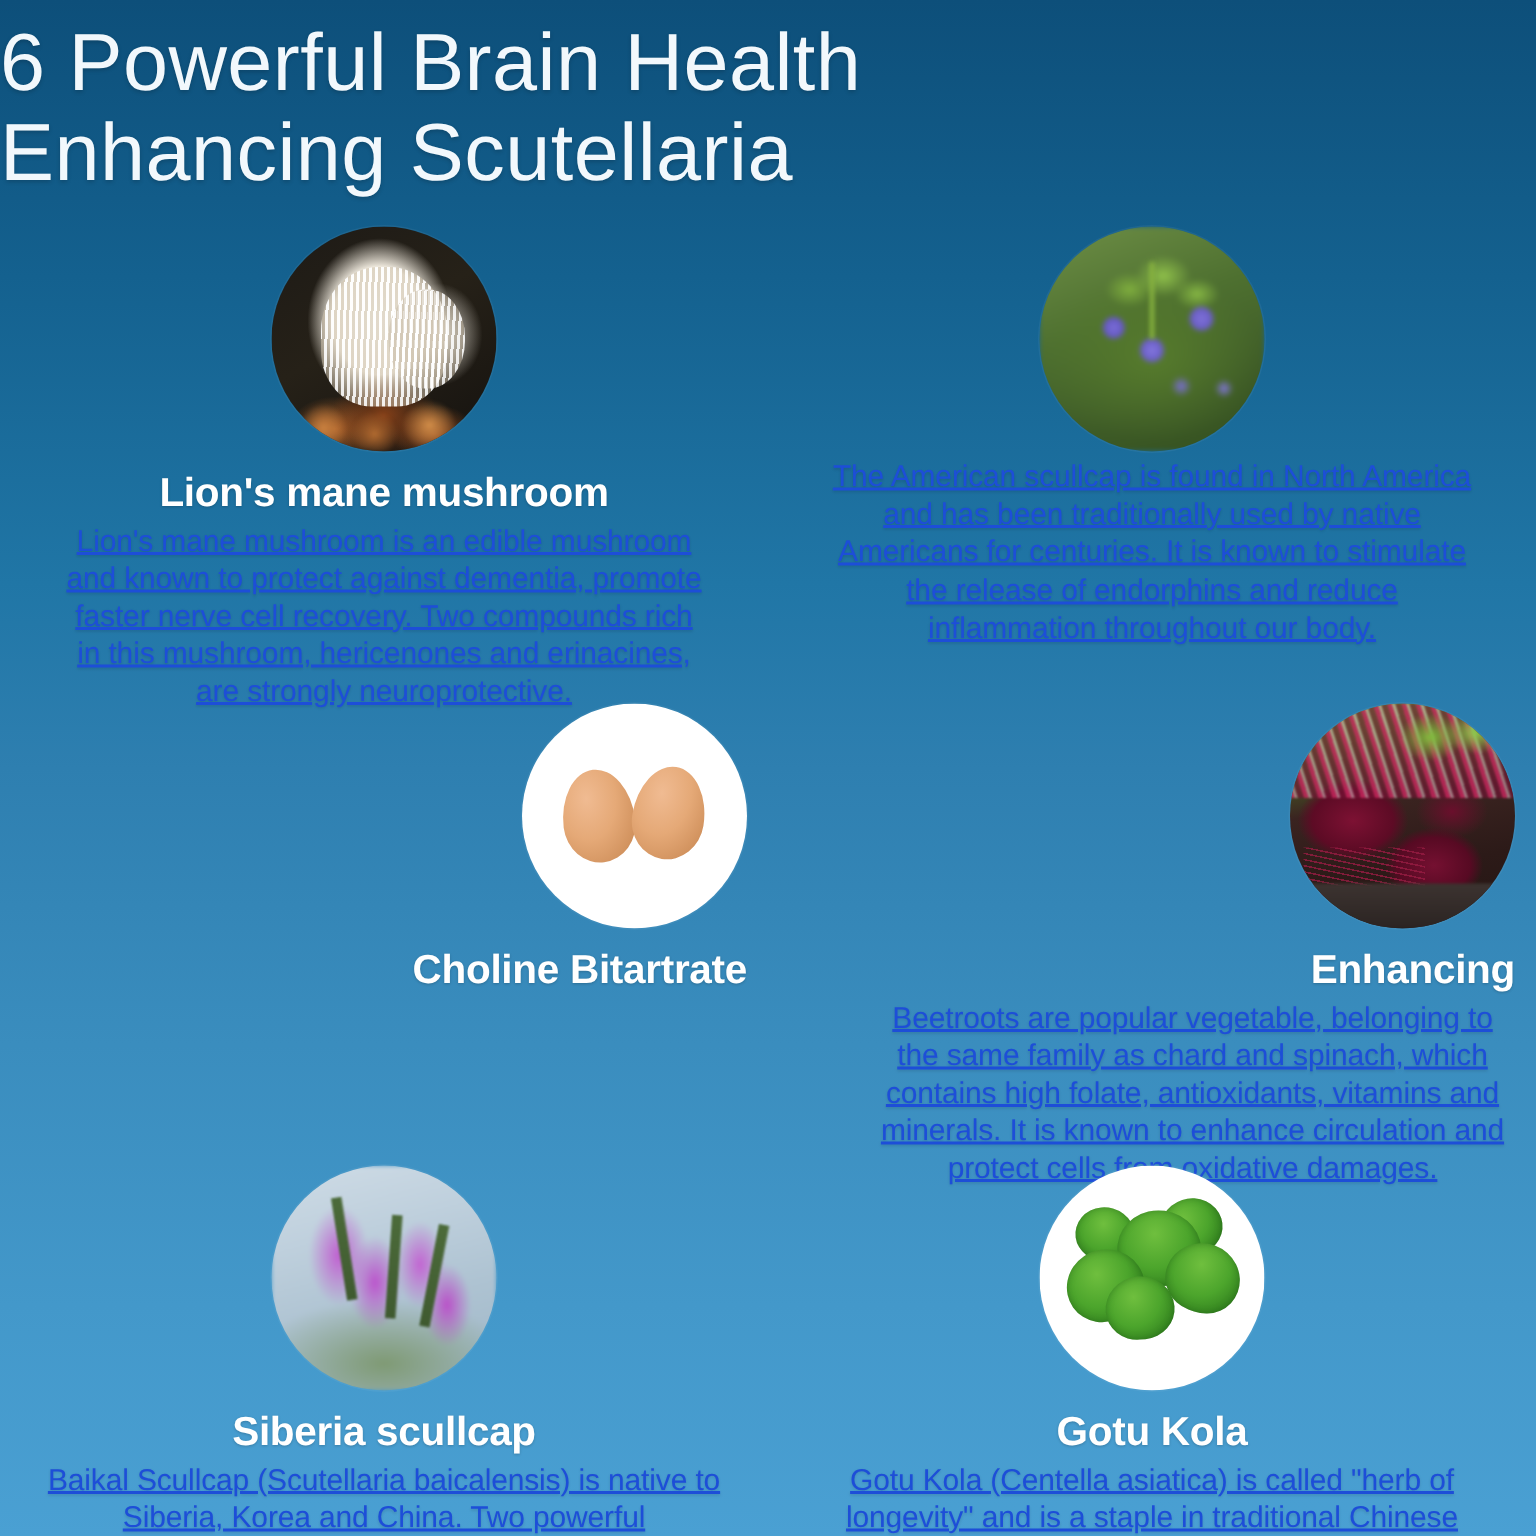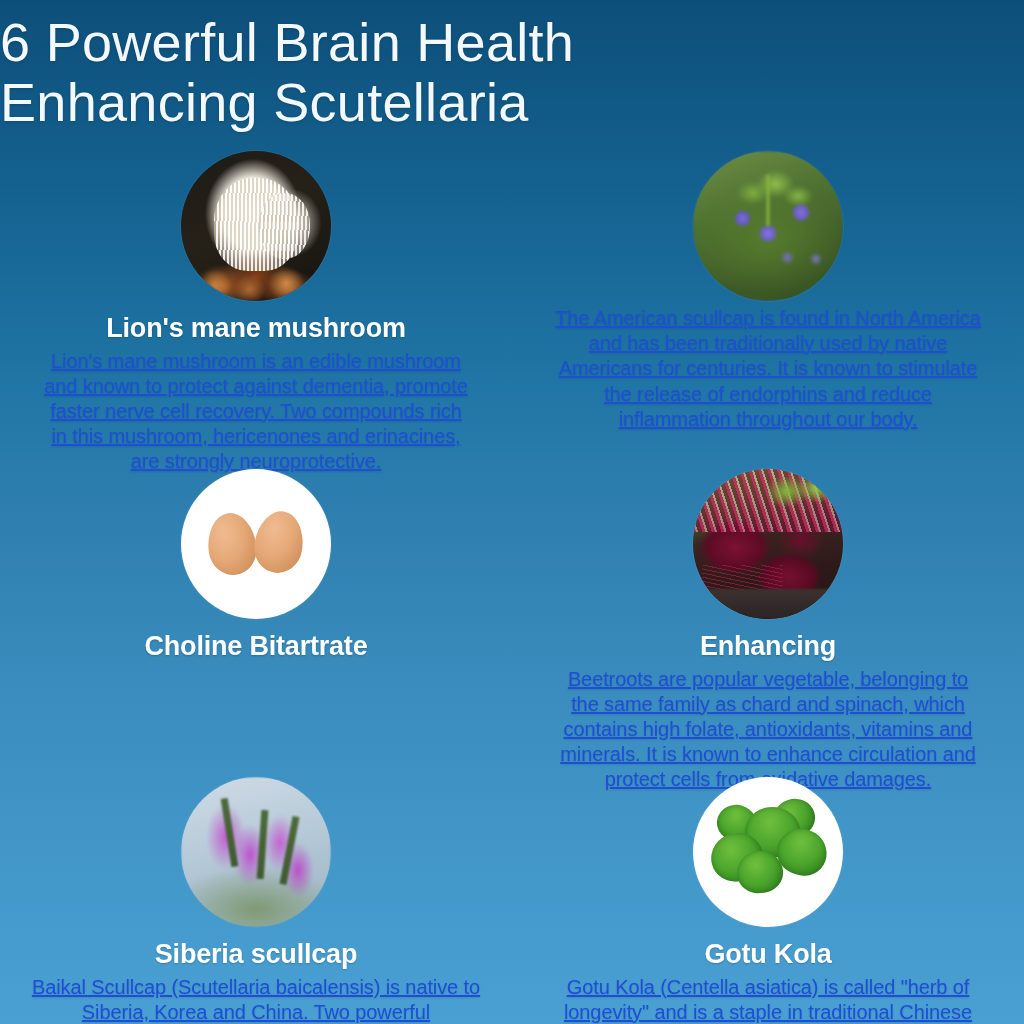--- a/index.html
+++ b/index.html
@@ -48,21 +48,21 @@
     row-gap:8px;
   }
 
   .card {
     display:flex;
     flex-direction:column;
     align-items:center;
     padding:0 14px;
   }
   .card.r1 { height:310px; }
-  .card.r2 { height:300px; }
+  .card.r2 { height:300px;align-items:flex-end; }
   .card.r3 { height:280px; }
 
   
   .photo {
     width:150px; height:150px;
     border-radius:50%;
     overflow:hidden;
     position:relative;
     flex:0 0 auto;
     box-shadow:0 0 0 1px rgba(255,255,255,.05);

